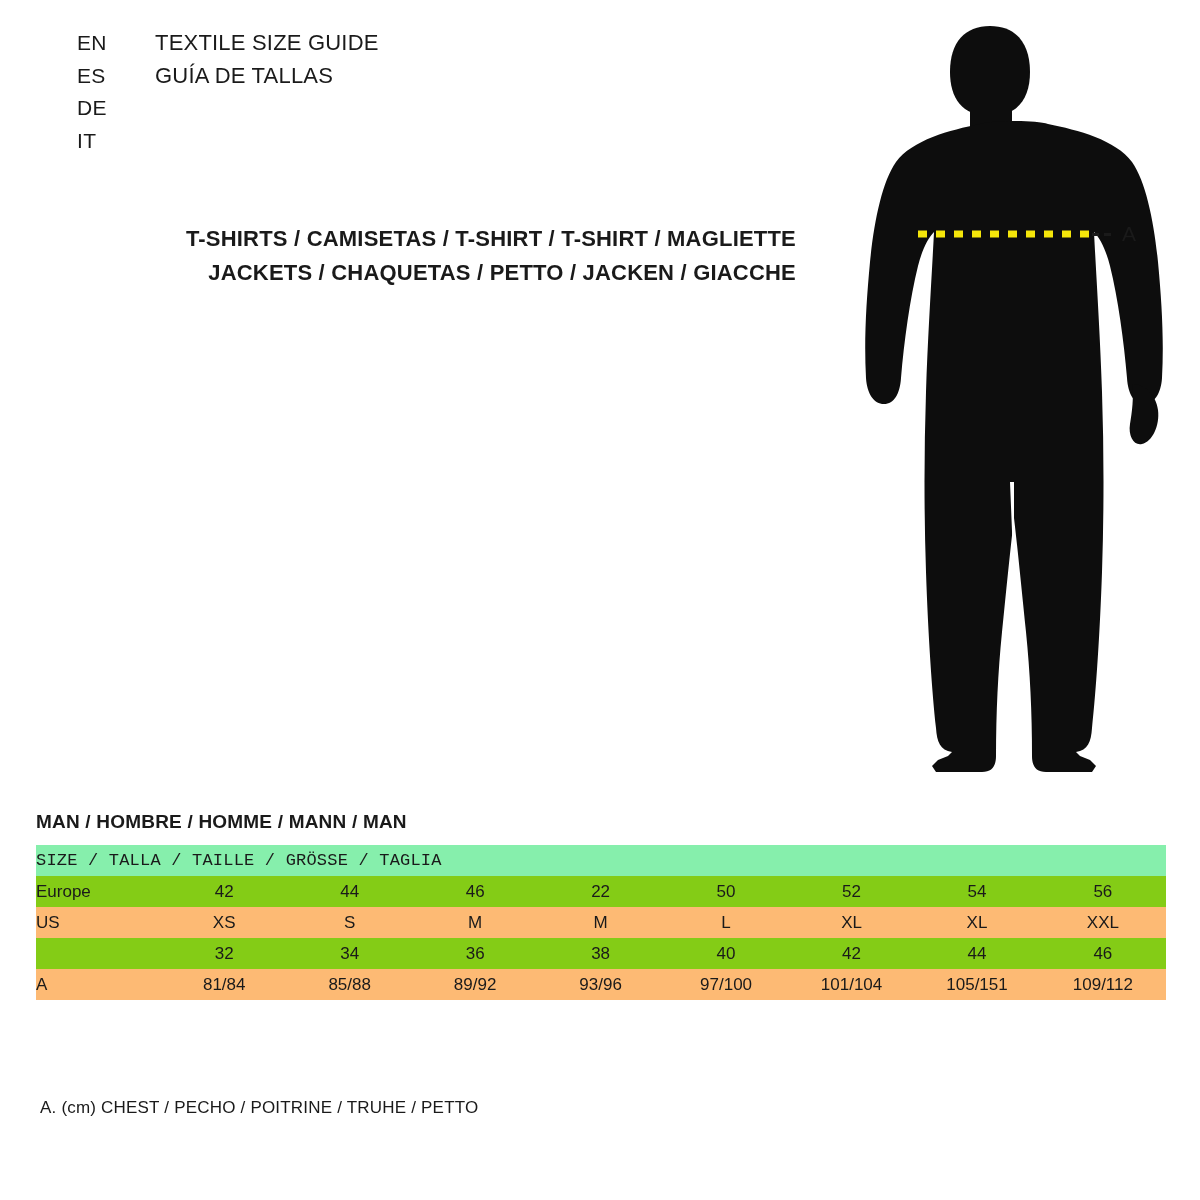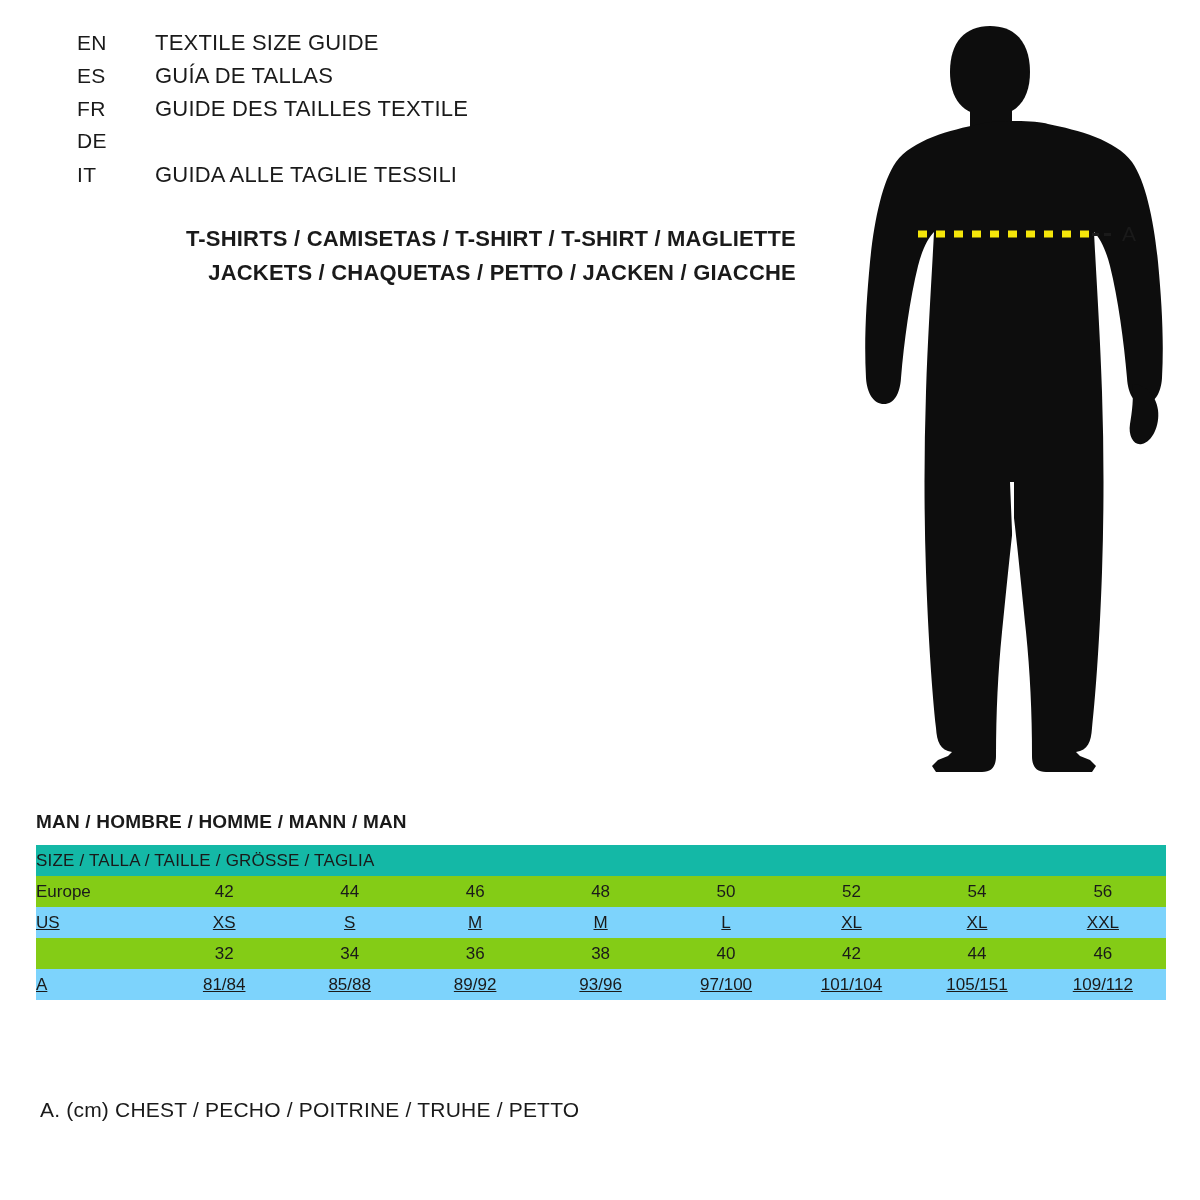--- a/index.html
+++ b/index.html
@@ -107,63 +107,58 @@
   }
   td.label-cell {
     text-align: left;
     padding-left: 8px;
     width: 160px;
   }
   td.val-cell {
     text-align: center;
   }
   tr.band-grey td {
-    background: #14b8a6;
+    background: #86efac;
+    font-family: Liberation Mono, monospace;
   }
   tr.band-light td {
     background: #84cc16;
   }
   tr.band-white td {
-    background: #7dd3fc;
-    text-decoration: underline;
+    background: #fdba74;
   }
   .title-row td {
     font-size: 17px;
     letter-spacing: 0.2px;
   }
   .footnote {
     position: absolute;
     top: 1098px;
     left: 40px;
-    font-size: 21px;
+    font-size: 17px;
     letter-spacing: 0.2px;
   }
 </style>
 </head>
 <body>
 
 <div class="lang-block">
   <div class="lang-row">
     <div class="lang-code">EN</div>
     <div class="lang-text">TEXTILE SIZE GUIDE</div>
   </div>
   <div class="lang-row">
     <div class="lang-code">ES</div>
     <div class="lang-text">GUÍA DE TALLAS</div>
   </div>
   <div class="lang-row">
-    <div class="lang-code">FR</div>
-    <div class="lang-text">GUIDE DES TAILLES TEXTILE</div>
-  </div>
-  <div class="lang-row">
     <div class="lang-code">DE</div>
   </div>
   <div class="lang-row">
     <div class="lang-code">IT</div>
-    <div class="lang-text">GUIDA ALLE TAGLIE TESSILI</div>
   </div>
 </div>
 
 <div class="category-block">
   <div class="category-line">T-SHIRTS / CAMISETAS / T-SHIRT / T-SHIRT / MAGLIETTE</div>
   <div class="category-line">JACKETS / CHAQUETAS / PETTO / JACKEN / GIACCHE</div>
 </div>
 
 <div class="figure-wrap">
   <svg class="figure-svg" width="390" height="790" viewBox="0 0 390 790">
@@ -223,21 +218,21 @@
   <table class="size-table">
     <tbody>
       <tr class="band-grey title-row">
         <td class="label-cell" colspan="9">SIZE / TALLA / TAILLE / GRÖSSE / TAGLIA</td>
       </tr>
       <tr class="band-light">
         <td class="label-cell">Europe</td>
         <td class="val-cell">42</td>
         <td class="val-cell">44</td>
         <td class="val-cell">46</td>
-        <td class="val-cell">48</td>
+        <td class="val-cell">22</td>
         <td class="val-cell">50</td>
         <td class="val-cell">52</td>
         <td class="val-cell">54</td>
         <td class="val-cell">56</td>
       </tr>
       <tr class="band-white">
         <td class="label-cell">US</td>
         <td class="val-cell">XS</td>
         <td class="val-cell">S</td>
         <td class="val-cell">M</td>

